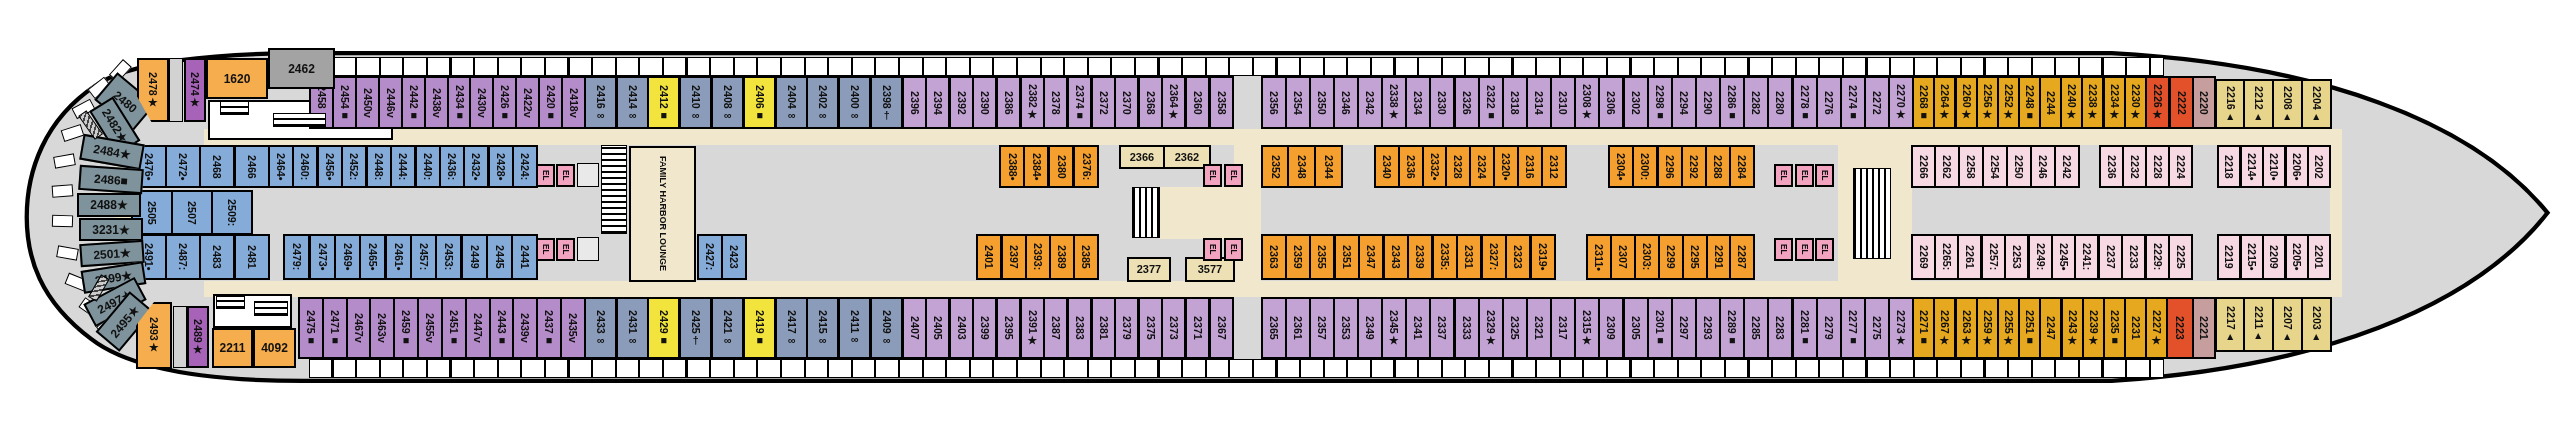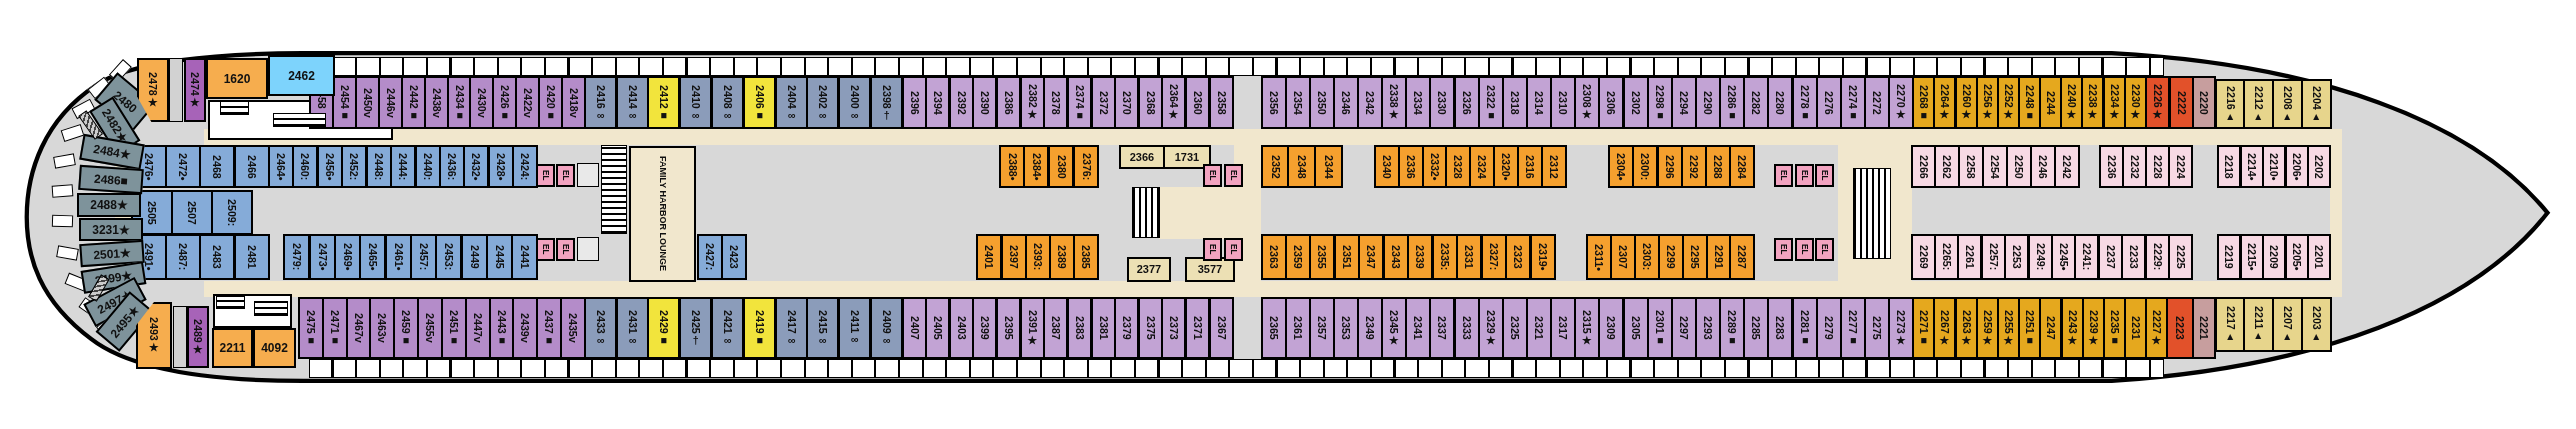--- a/index.html
+++ b/index.html
@@ -942,34 +942,34 @@
       </div>
       <div class="cabin vert" style="left: 136px; top: 302px; width: 36px; height: 67px; background: rgb(246, 173, 78); clip-path: polygon(0px 35%, 50% 0px, 100% 0px, 100% 100%, 0px 100%);">
         <span class="lbl" style="font-size: 10.7px;">2493★</span>
       </div>
       <div class="cabin vert" style="left: 187px; top: 306px; width: 22px; height: 62px; background: rgb(167, 99, 184);">
         <span class="lbl" style="font-size: 10.7px;">2489★</span>
       </div>
       <div class="cabin horiz" style="left: 206px; top: 58px; width: 62px; height: 41px; background: rgb(246, 173, 78);">
         <span class="lbl" style="font-size: 12px;">1620</span>
       </div>
-      <div class="cabin horiz" style="left: 268px; top: 55px; width: 67px; height: 41px; background: #7dd3fc;">
+      <div class="cabin horiz" style="left: 268px; top: 48px; width: 67px; height: 41px; background: #a3a3a3;">
         <span class="lbl" style="font-size: 12px;">2462</span>
       </div>
       <div class="cabin horiz" style="left: 212px; top: 328px; width: 41px; height: 40px; background: rgb(246, 173, 78);">
         <span class="lbl" style="font-size: 12px;">2211</span>
       </div>
       <div class="cabin horiz" style="left: 253px; top: 328px; width: 43px; height: 40px; background: rgb(246, 173, 78);">
         <span class="lbl" style="font-size: 12px;">4092</span>
       </div>
       <div class="cabin horiz" style="left: 1119px; top: 145px; width: 46px; height: 24px; background: rgb(236, 224, 180);">
         <span class="lbl" style="font-size: 11px;">2366</span>
       </div>
       <div class="cabin horiz" style="left: 1163px; top: 145px; width: 48px; height: 24px; background: rgb(236, 224, 180);">
-        <span class="lbl" style="font-size: 11px;">1731</span>
+        <span class="lbl" style="font-size: 11px;">2362</span>
       </div>
       <div class="cabin horiz" style="left: 1127px; top: 257px; width: 44px; height: 25px; background: rgb(236, 224, 180);">
         <span class="lbl" style="font-size: 11px;">2377</span>
       </div>
       <div class="cabin horiz" style="left: 1185px; top: 257px; width: 50px; height: 25px; background: rgb(236, 224, 180);">
         <span class="lbl" style="font-size: 11px;">3577</span>
       </div>
     </div>
   <div id="els">
       <div class="el" style="left: 536px; top: 164px; width: 19px; height: 23px;">

